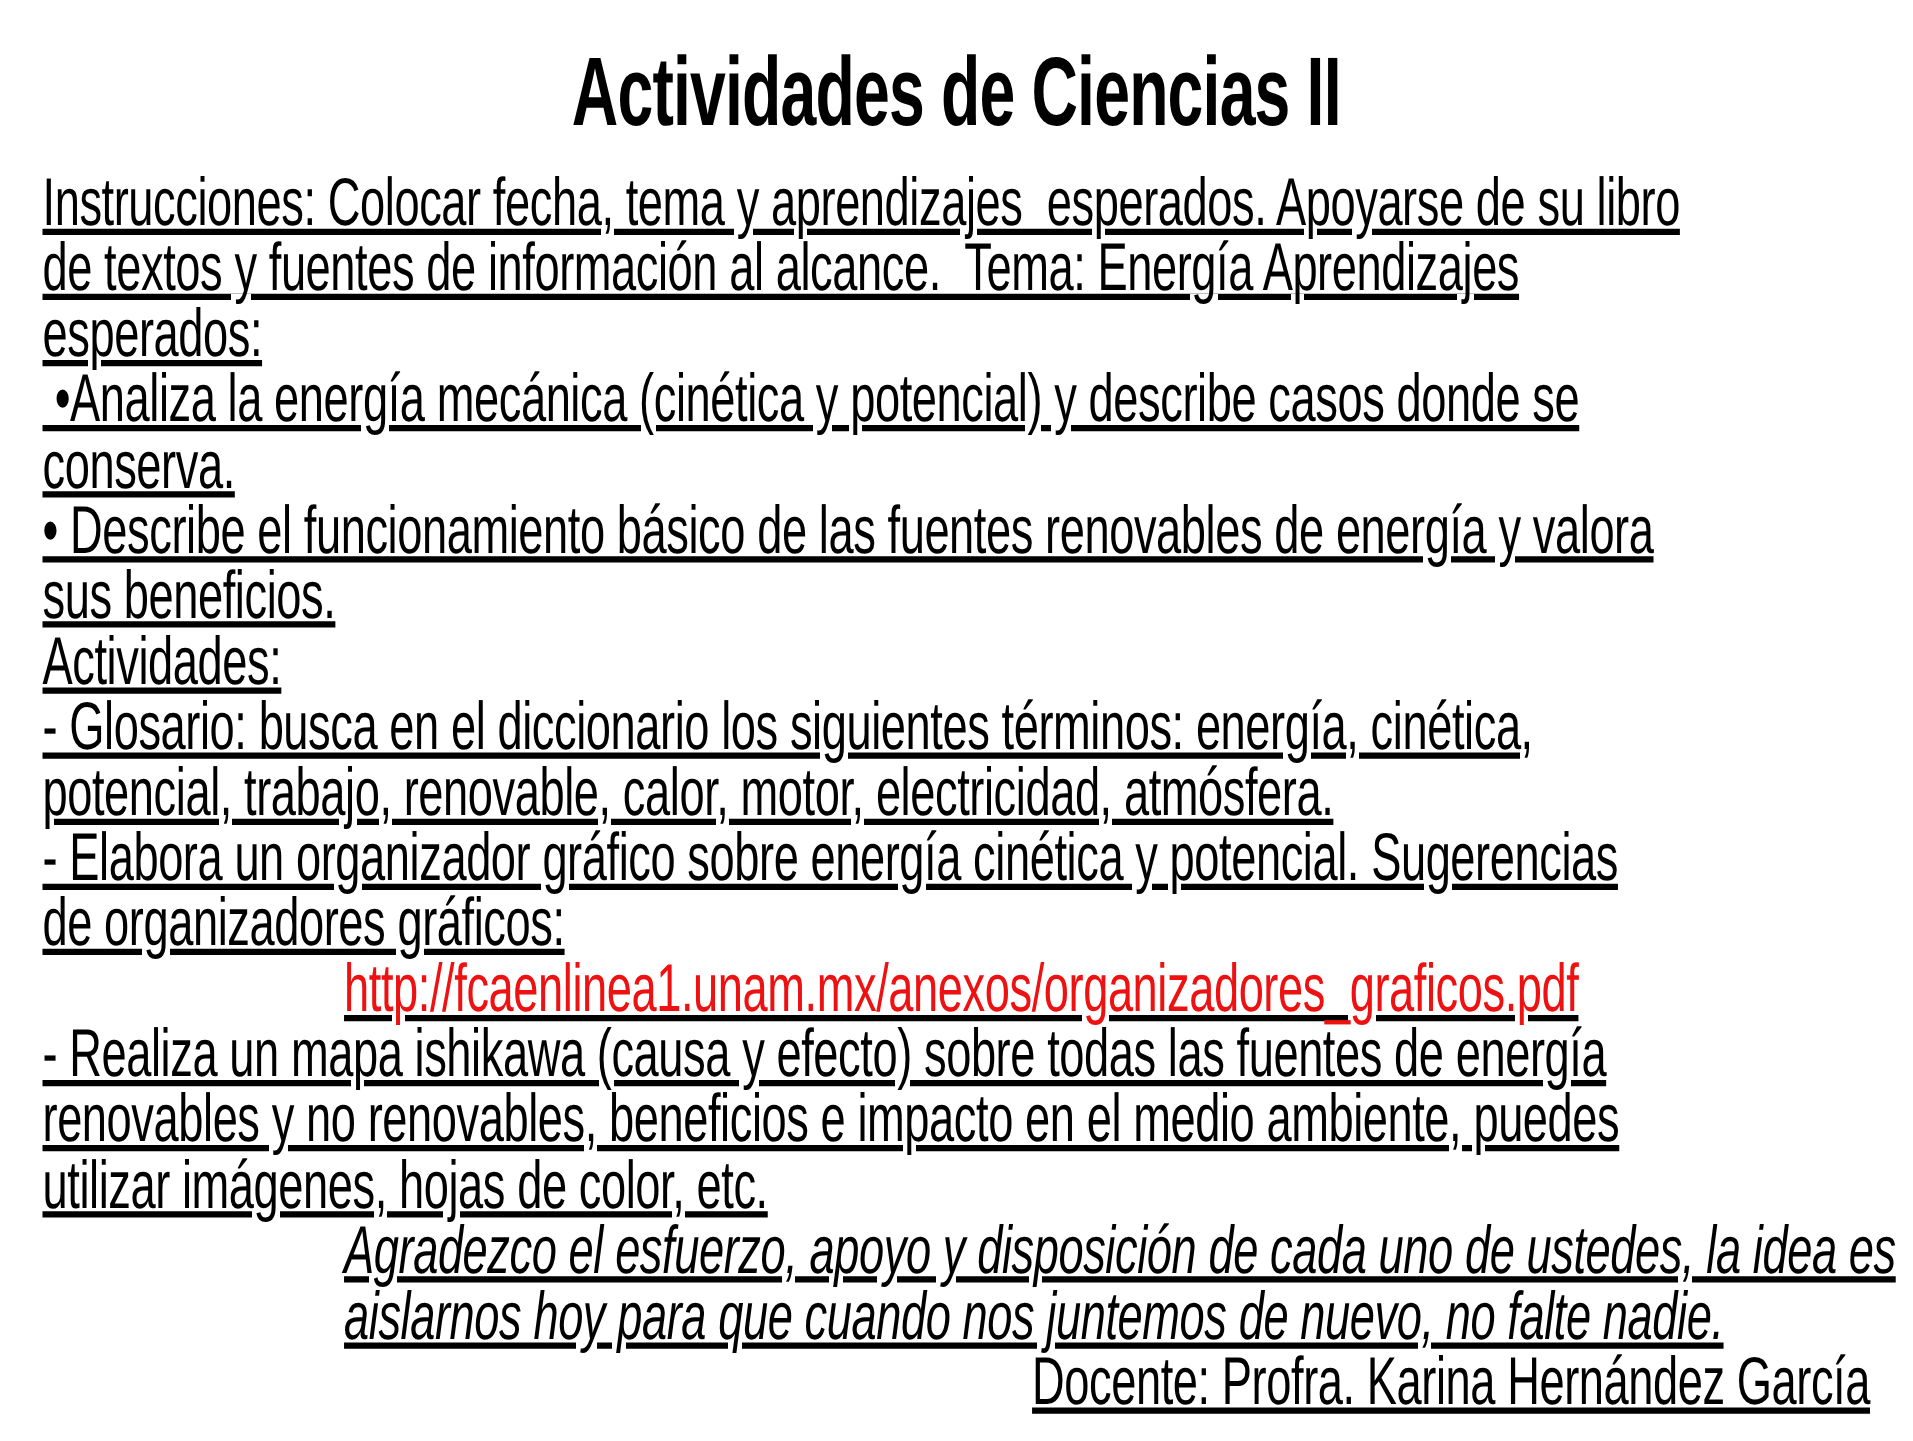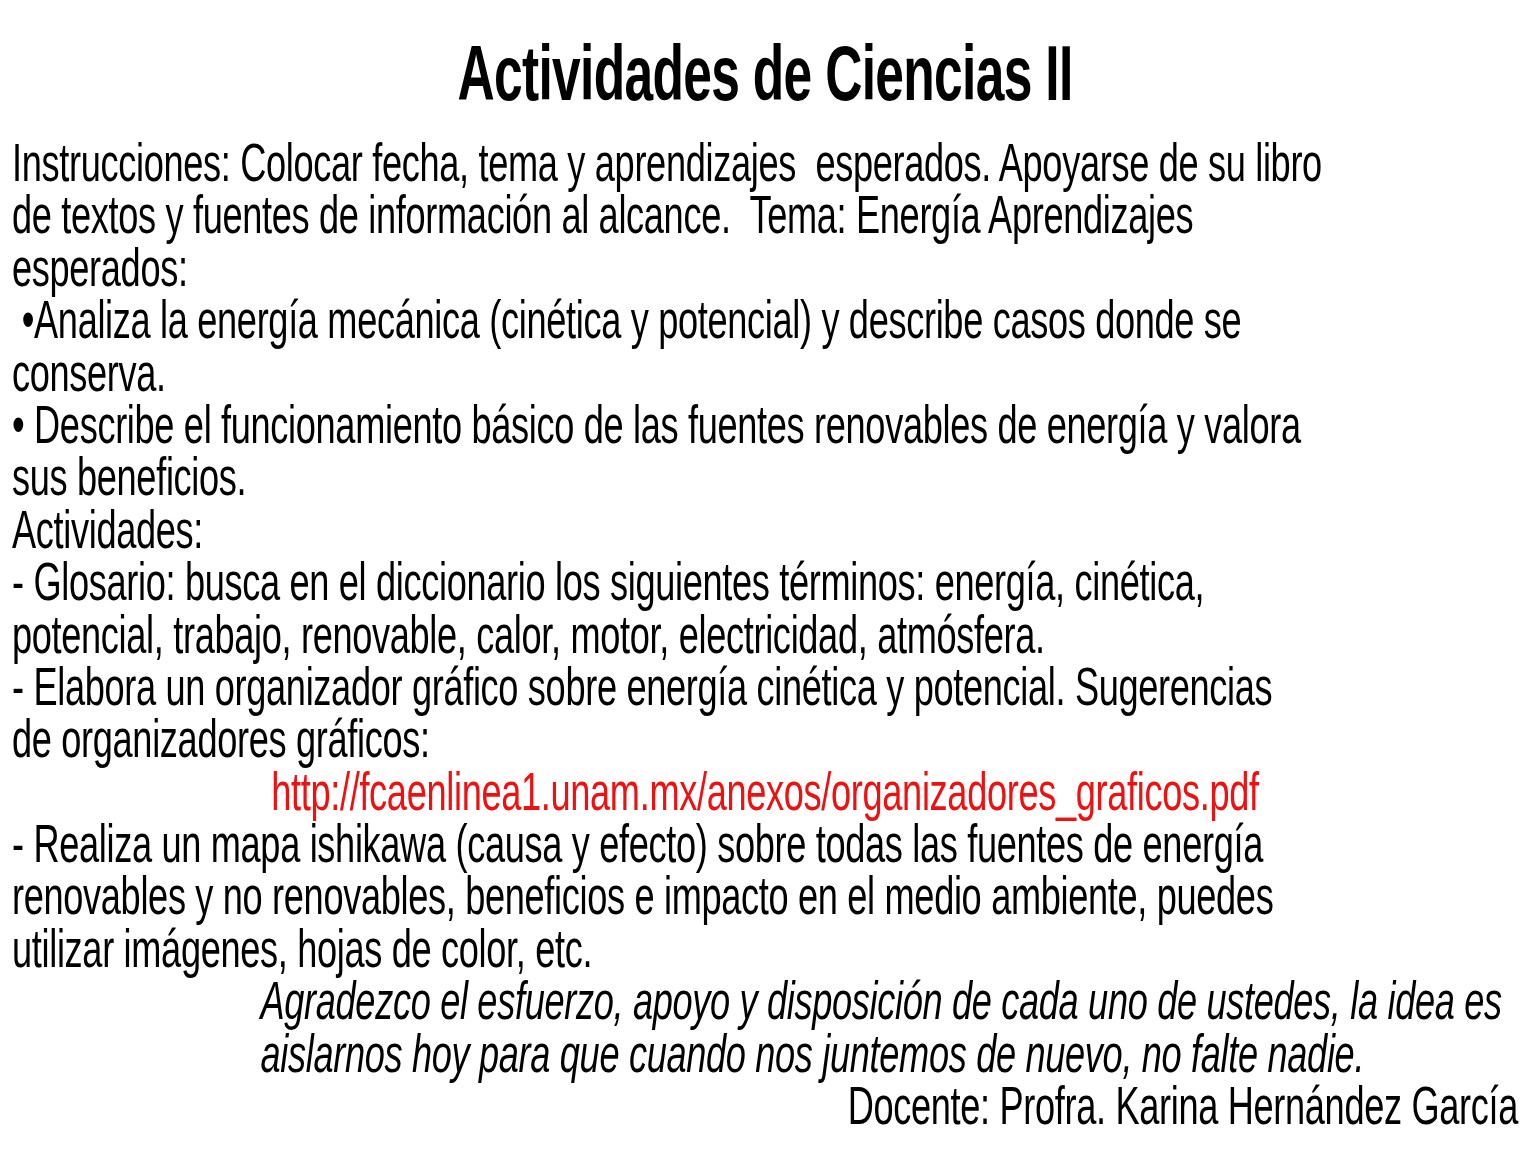--- a/index.html
+++ b/index.html
@@ -25,21 +25,22 @@
     font-size: 78px;
     font-weight: bold;
     text-align: center;
     letter-spacing: -1px;
     white-space: pre;
     transform: scaleX(0.66);
     transform-origin: 50% 50%;
   }
   .content {
     margin-top: 22px;
-    padding: 0 12px;
+    padding: 0 34px;
+    text-decoration: underline;
   }
   .line {
     font-size: 54px;
     line-height: 52.4px;
     height: 52.4px;
     letter-spacing: -0.5px;
     white-space: pre;
     transform: scaleX(0.67);
     transform-origin: 0 50%;
   }

